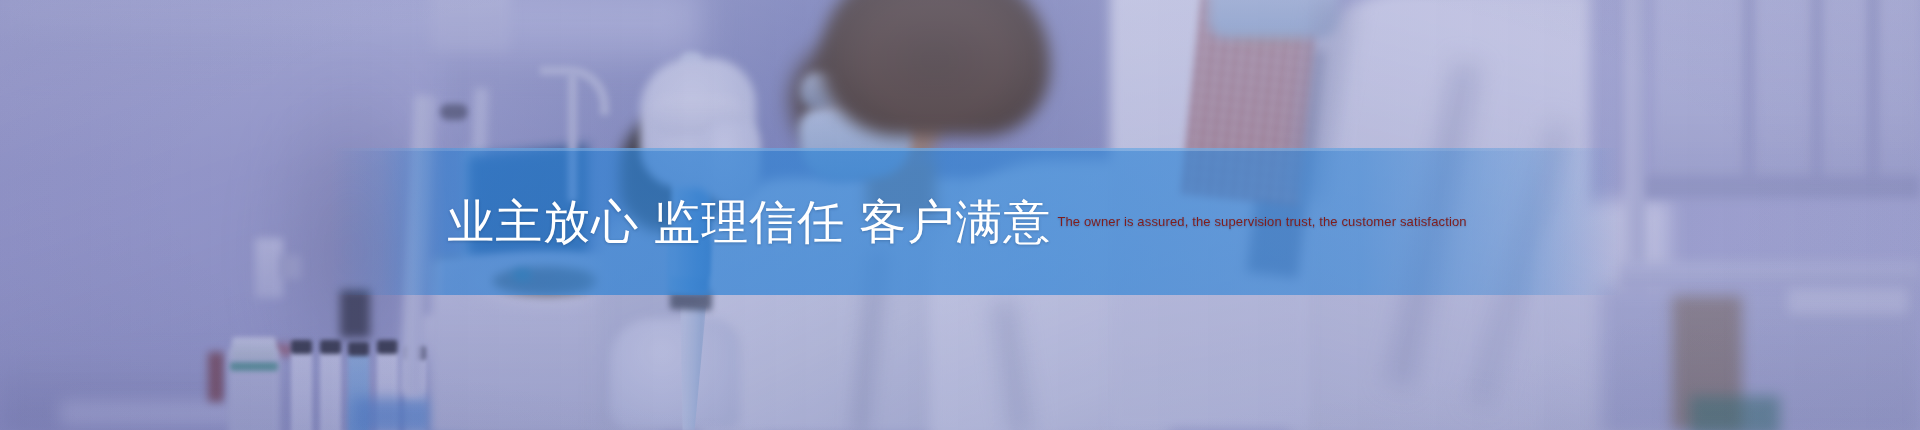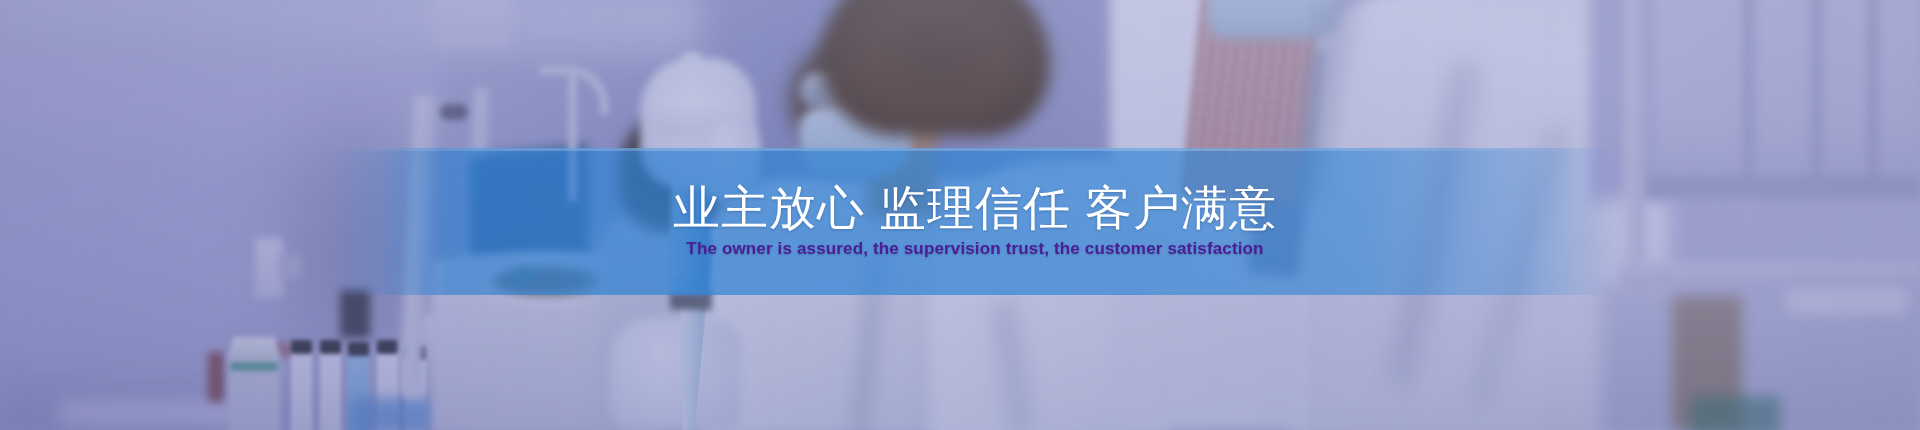--- a/index.html
+++ b/index.html
@@ -447,38 +447,38 @@
         rgba(54,136,215,.34) 93%,
         rgba(54,136,215,0) 100%);
   }
   .band-hi{
     position:absolute;left:330px;top:148px;width:1290px;height:3px;
     background:linear-gradient(90deg,rgba(255,255,255,0) 0%,rgba(255,255,255,.20) 14%,rgba(255,255,255,.22) 70%,rgba(255,255,255,0) 100%);
   }
 
   
   .text-wrap{
-    position:absolute;left:330px;top:148px;width:1290px;height:147px;
-    display:flex;flex-direction:column;align-items:center;justify-content:center;
+    position:absolute;left:312px;top:148px;width:1290px;height:147px;
+    display:flex;flex-direction:row;align-items:center;justify-content:center;
     gap:6px;
   }
   .headline{
     color:#ffffff;
     font-size:47px;
     line-height:1.06;
     font-weight:400;
     letter-spacing:1px;
     white-space:nowrap;
     text-shadow:0 1px 3px rgba(20,50,90,.30);
   }
   .subline{
-    color:#4c1d95;
-    font-size:17px;
+    color:#7f1d1d;
+    font-size:13px;
     line-height:1.2;
-    font-weight:700;
+    font-weight:400;
     letter-spacing:.15px;
     white-space:nowrap;
     text-shadow:0 1px 2px rgba(20,50,90,.28);
   }
 </style>
 </head>
 <body>
 
 <div id="banner">
 

